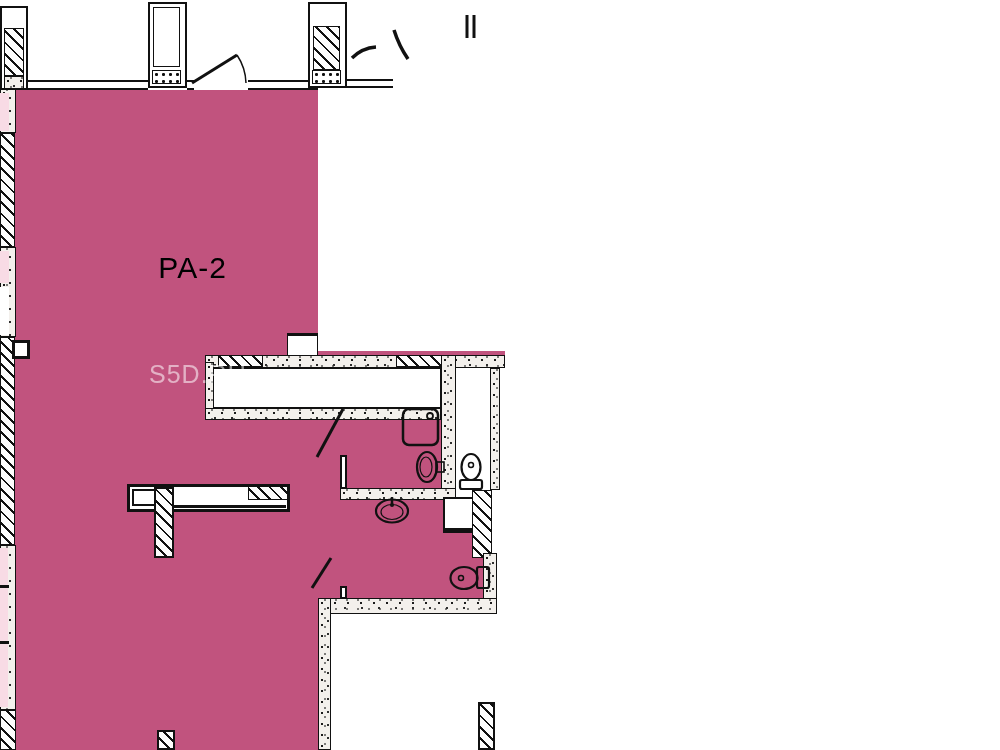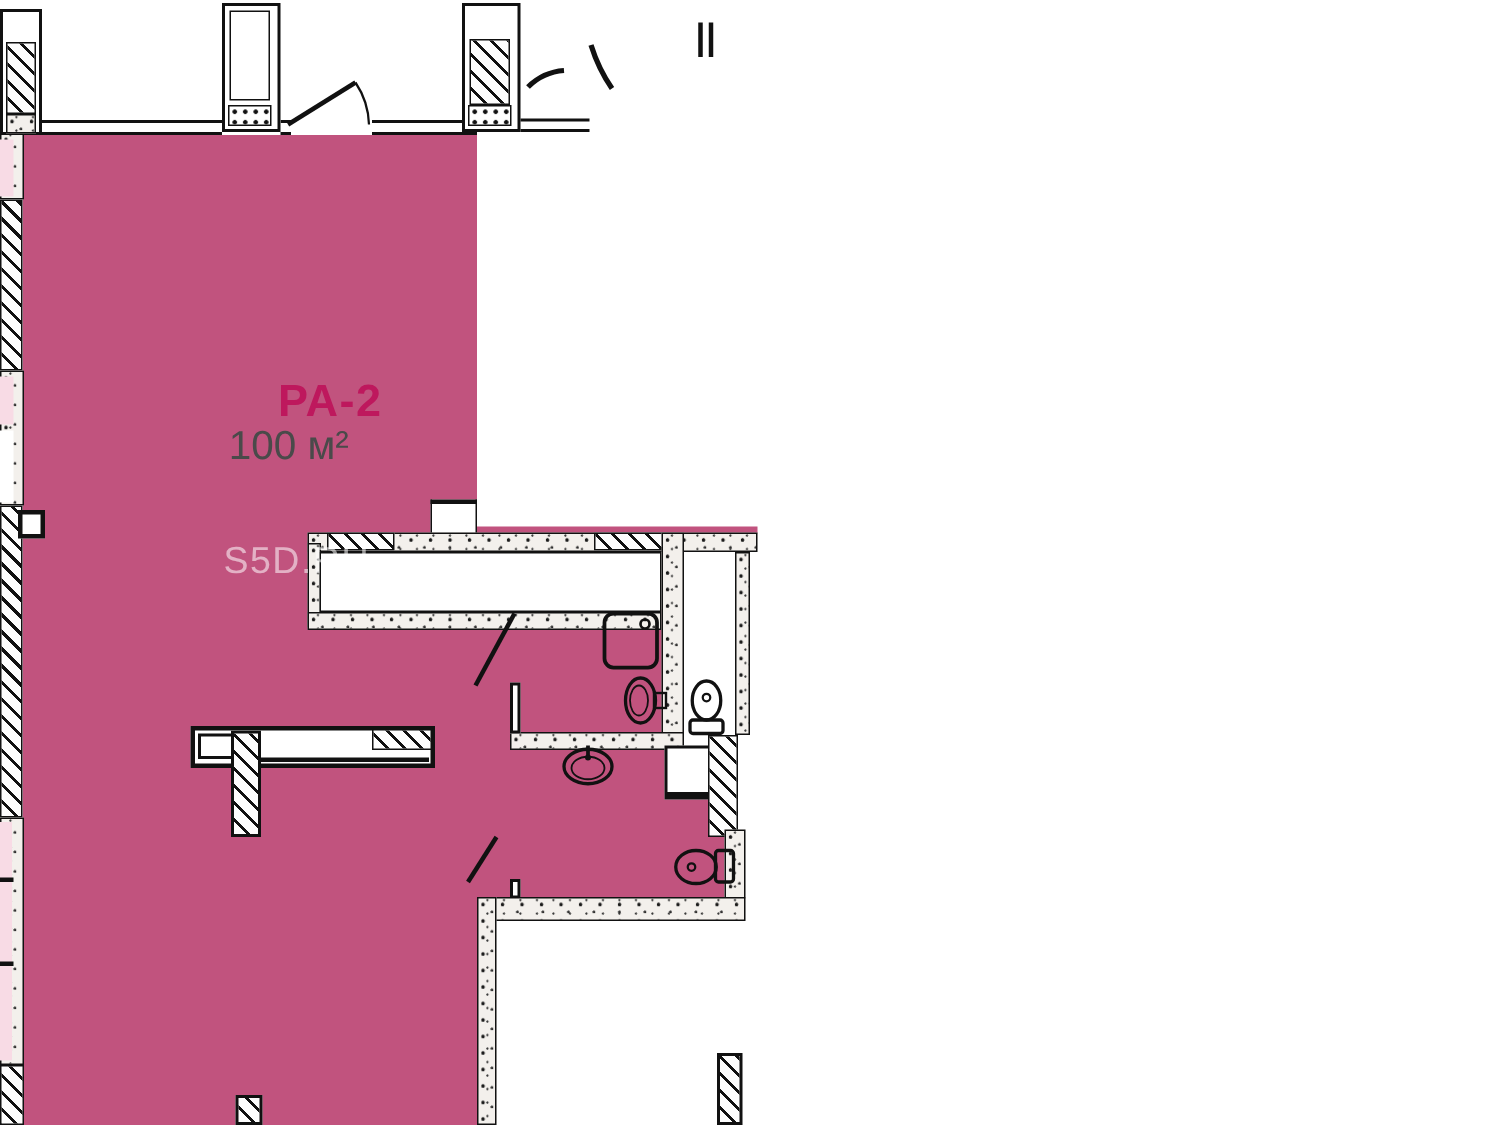--- a/index.html
+++ b/index.html
@@ -22,21 +22,21 @@
     background-image:repeating-linear-gradient(45deg,transparent 0 6px,#111 6px 8px);
     border:1px solid #111;}
   
   .sill{background-color:#fff;
     background-image:radial-gradient(circle,#111 1.3px,transparent 1.7px);
     background-size:7px 7px;border:1px solid #111;}
   .white-box{background:#fff;border:1px solid #111;}
   .blk{background:#111;}
   .band{background:#fff;border-top:2px solid #111;border-bottom:2px solid #111;}
   .txt{position:absolute;text-align:center;}
-  #unit-label{font-size:30px;font-weight:bold;color:#be185d;letter-spacing:1px;text-align:right;}
+  #unit-label{font-size:30px;font-weight:normal;color:#000000;letter-spacing:1px;}
   #unit-area{font-size:27px;color:#4a4a4a;}
   #watermark{font-size:25px;color:rgba(255,255,255,0.55);letter-spacing:1px;text-align:left;}
   svg.overlay{position:absolute;left:0;top:0;pointer-events:none;}
   svg .ln{stroke:#111;fill:none;}
 </style>
 </head>
 <body>
 
 <div id="plan">
 
@@ -146,16 +146,15 @@
     </g>
 
     <g>
       <ellipse class="ln" cx="464" cy="578" rx="13.5" ry="11" stroke-width="2.2"></ellipse>
       <circle class="ln" cx="461" cy="578" r="2.5" stroke-width="1.5"></circle>
       <rect class="ln" x="477" y="567" width="12" height="21" rx="2" stroke-width="2.2"></rect>
     </g>
   </svg>
 
   <div id="unit-label" class="txt" style="left:130px;top:251px;width:125px;">РА-2</div>
-  <div id="unit-area" class="txt" style="left:130px;top:282px;width:125px;">100 м²</div>
   <div id="watermark" class="txt" style="left:113px;top:360px;width:110px;margin-left:36px;">S5D.RU</div>
 
 </div>
 
 </body></html>

